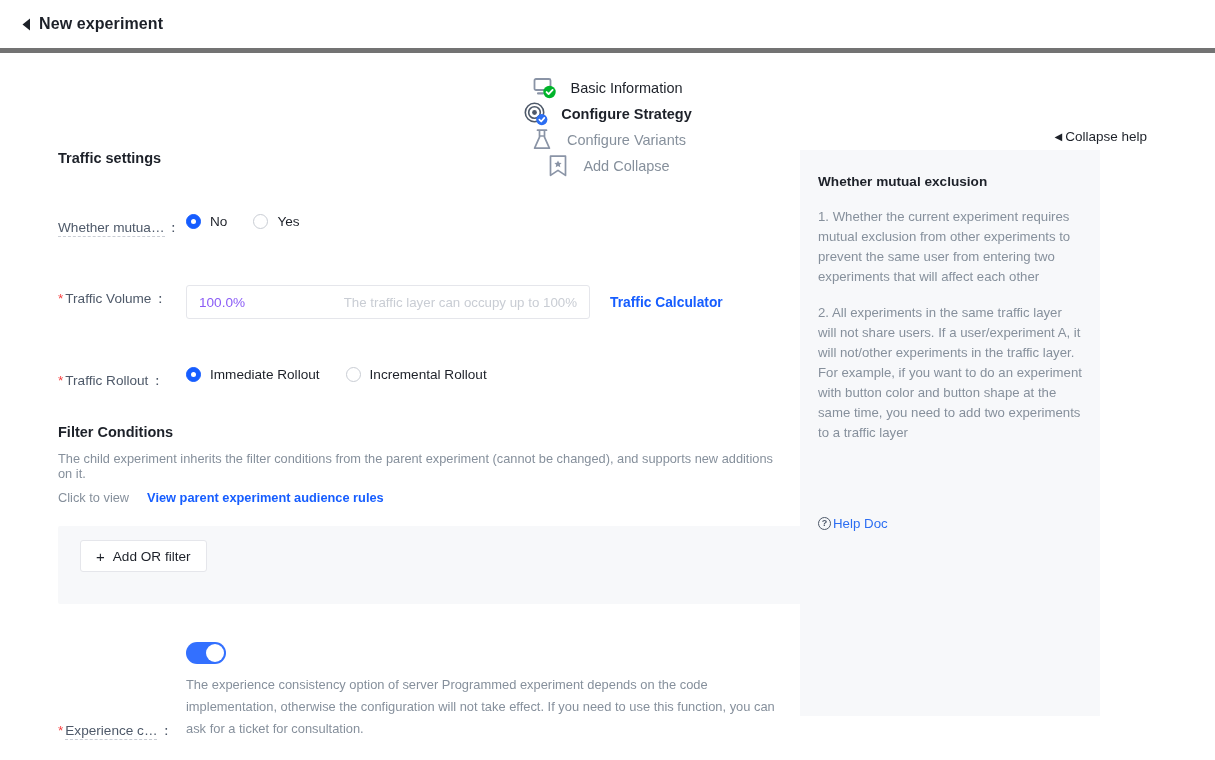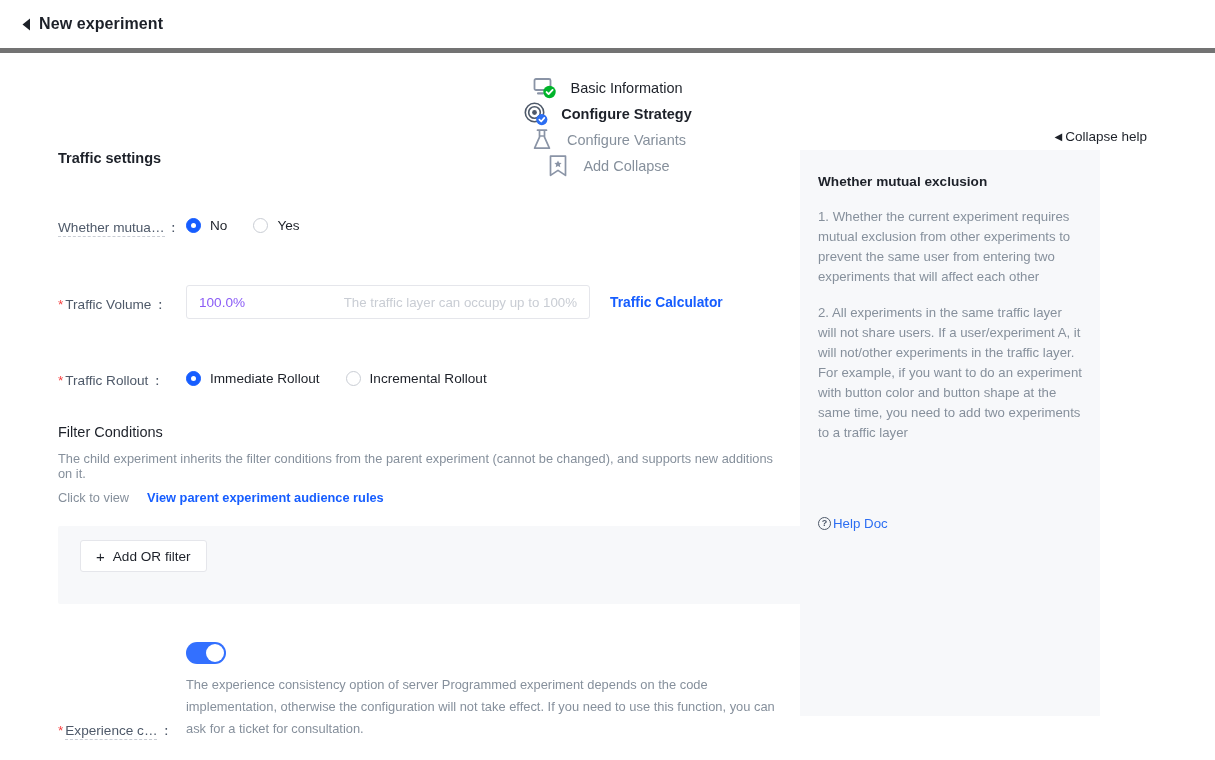--- a/index.html
+++ b/index.html
@@ -107,21 +107,21 @@
 
   .section-title {
     font-size: 14.5px;
     font-weight: bold;
     color: #1d2129;
     margin-bottom: 22px;
   }
 
   .form-row {
     display: flex;
-    align-items: center;
+    align-items: flex-start;
     margin-bottom: 22px;
     margin-top: 48px;
   }
   .form-label {
     width: 128px;
     flex: 0 0 128px;
     text-align: left;
     font-size: 13.6px;
     color: #4e5969;
     padding-top: 5px;
@@ -195,21 +195,21 @@
     font-weight: bold;
     color: #165dff;
     cursor: pointer;
     white-space: nowrap;
   }
 
   
   .filter-block { margin-top: 34px; }
   .filter-title {
     font-size: 14.5px;
-    font-weight: normal;
+    font-weight: bold;
     color: #1d2129;
     margin-bottom: 11px;
   }
   .filter-desc {
     font-size: 12.8px;
     color: #86909c;
     margin-bottom: 9px;
   }
   .filter-viewrow {
     font-size: 12.8px;

